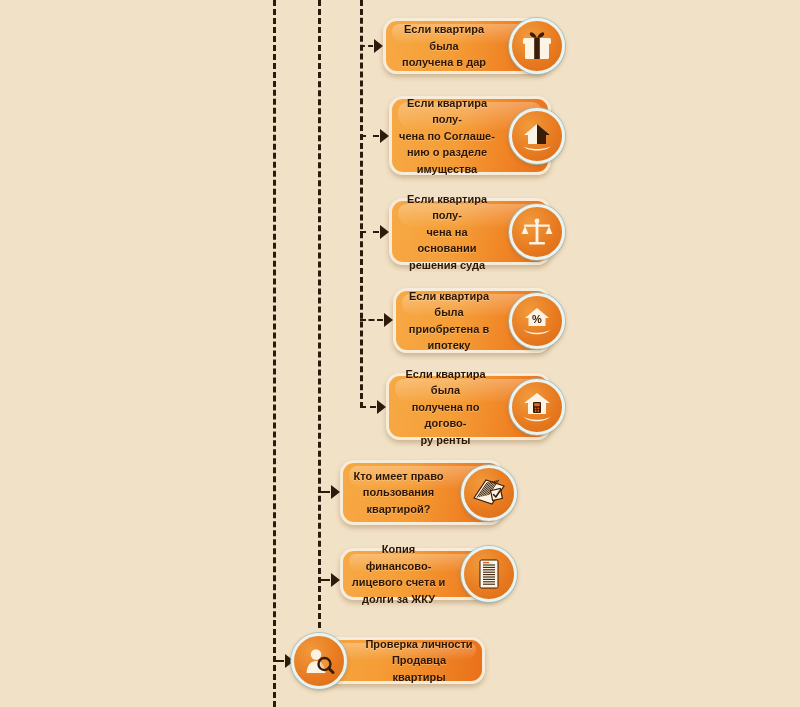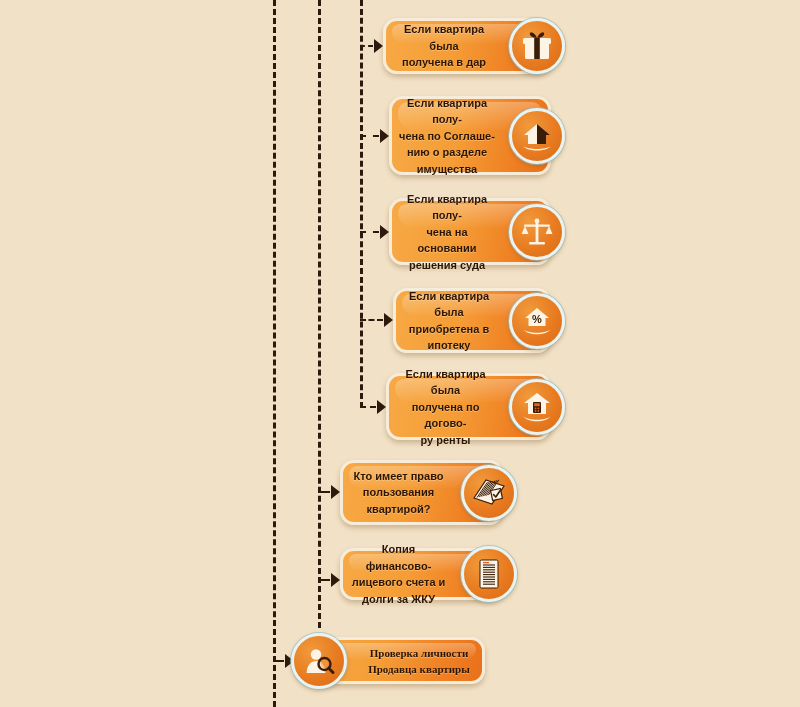--- a/index.html
+++ b/index.html
@@ -265,21 +265,21 @@
           <line x1="11" y1="15.2" x2="23" y2="15.2" stroke="#3a1d06" stroke-width="1.1"></line>
           <line x1="11" y1="17.6" x2="23" y2="17.6" stroke="#3a1d06" stroke-width="1.1"></line>
           <line x1="11" y1="20" x2="23" y2="20" stroke="#3a1d06" stroke-width="1.1"></line>
           <line x1="11" y1="22.4" x2="23" y2="22.4" stroke="#3a1d06" stroke-width="1.1"></line>
           <line x1="11" y1="24.8" x2="23" y2="24.8" stroke="#3a1d06" stroke-width="1.1"></line>
           <line x1="11" y1="27.2" x2="23" y2="27.2" stroke="#3a1d06" stroke-width="1.1"></line>
           <line x1="11" y1="5.6" x2="17" y2="5.6" stroke="#e8611a" stroke-width="1.4"></line>
         </svg>
       </div>
     </div>
-    <div class="node left-icon" style="left: 305px; top: 637px; width: 180px; height: 47px; font-family: Liberation Serif, serif;">
+    <div class="node left-icon" style="left: 305px; top: 637px; width: 180px; height: 47px;">
       <div class="plate"></div>
       <div class="label">Проверка личности
 Продавца квартиры</div>
       <div class="badge">
         <svg width="34" height="34" viewBox="0 0 34 34">
           <circle cx="14" cy="10.5" r="5.2" fill="#fdf4e6"></circle>
           <path d="M4.5 29 C5 20.5 9.5 17 14 17 C18.5 17 23 20.5 23.5 29 Z" fill="#fdf4e6"></path>
           <circle cx="22.5" cy="20" r="6" fill="none" stroke="#3a1d06" stroke-width="2.4"></circle>
           <line x1="26.7" y1="24.2" x2="31" y2="28.5" stroke="#3a1d06" stroke-width="3" stroke-linecap="round"></line>
           <circle cx="22.5" cy="20" r="4.3" fill="#f3a24a" fill-opacity="0.55"></circle>

